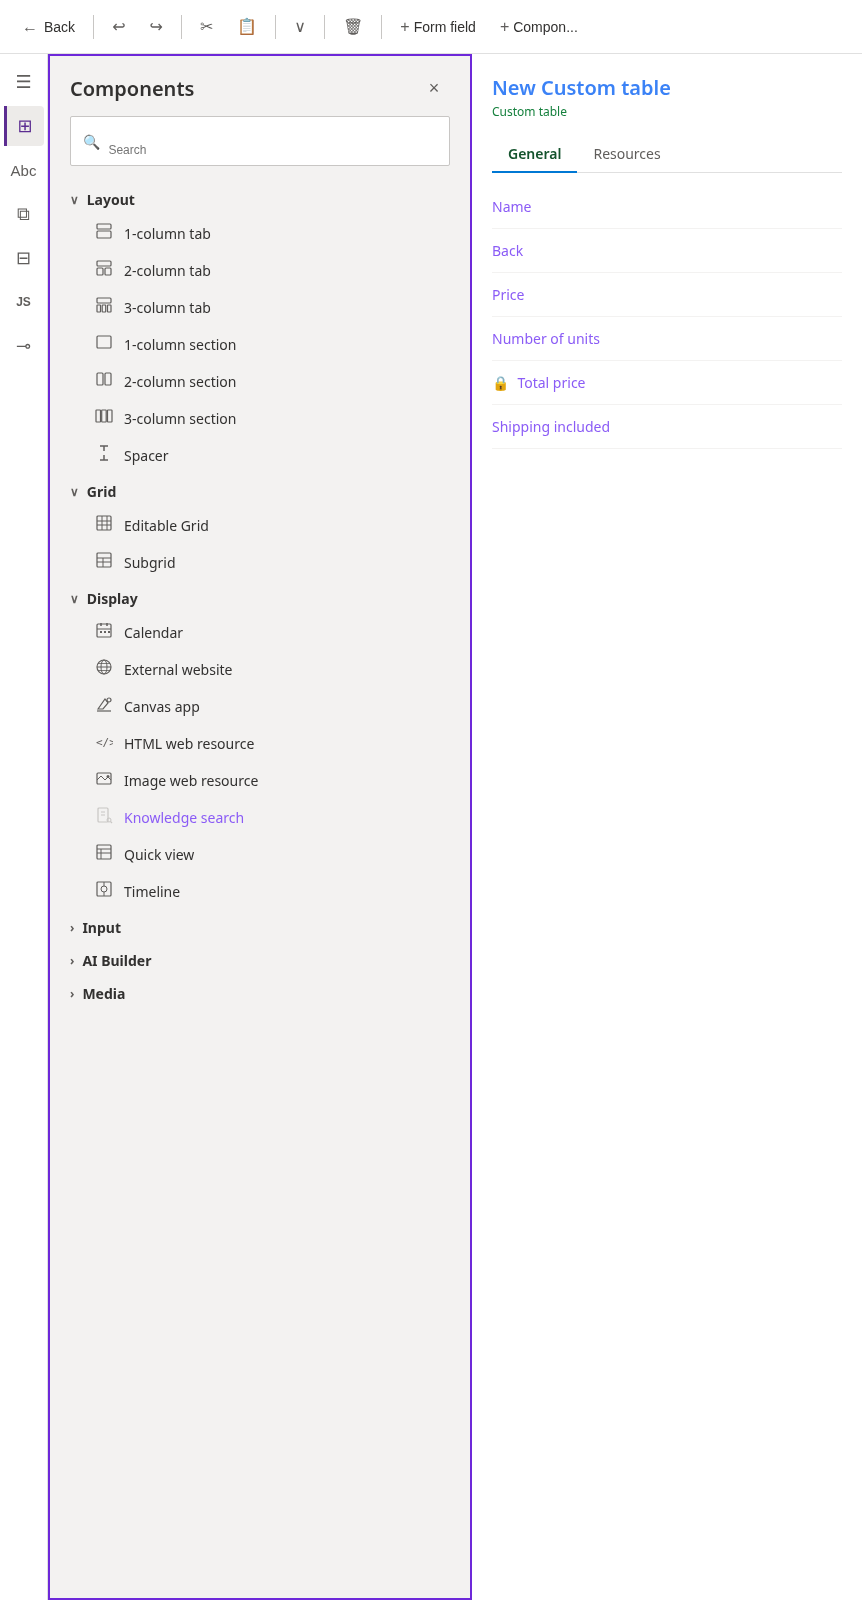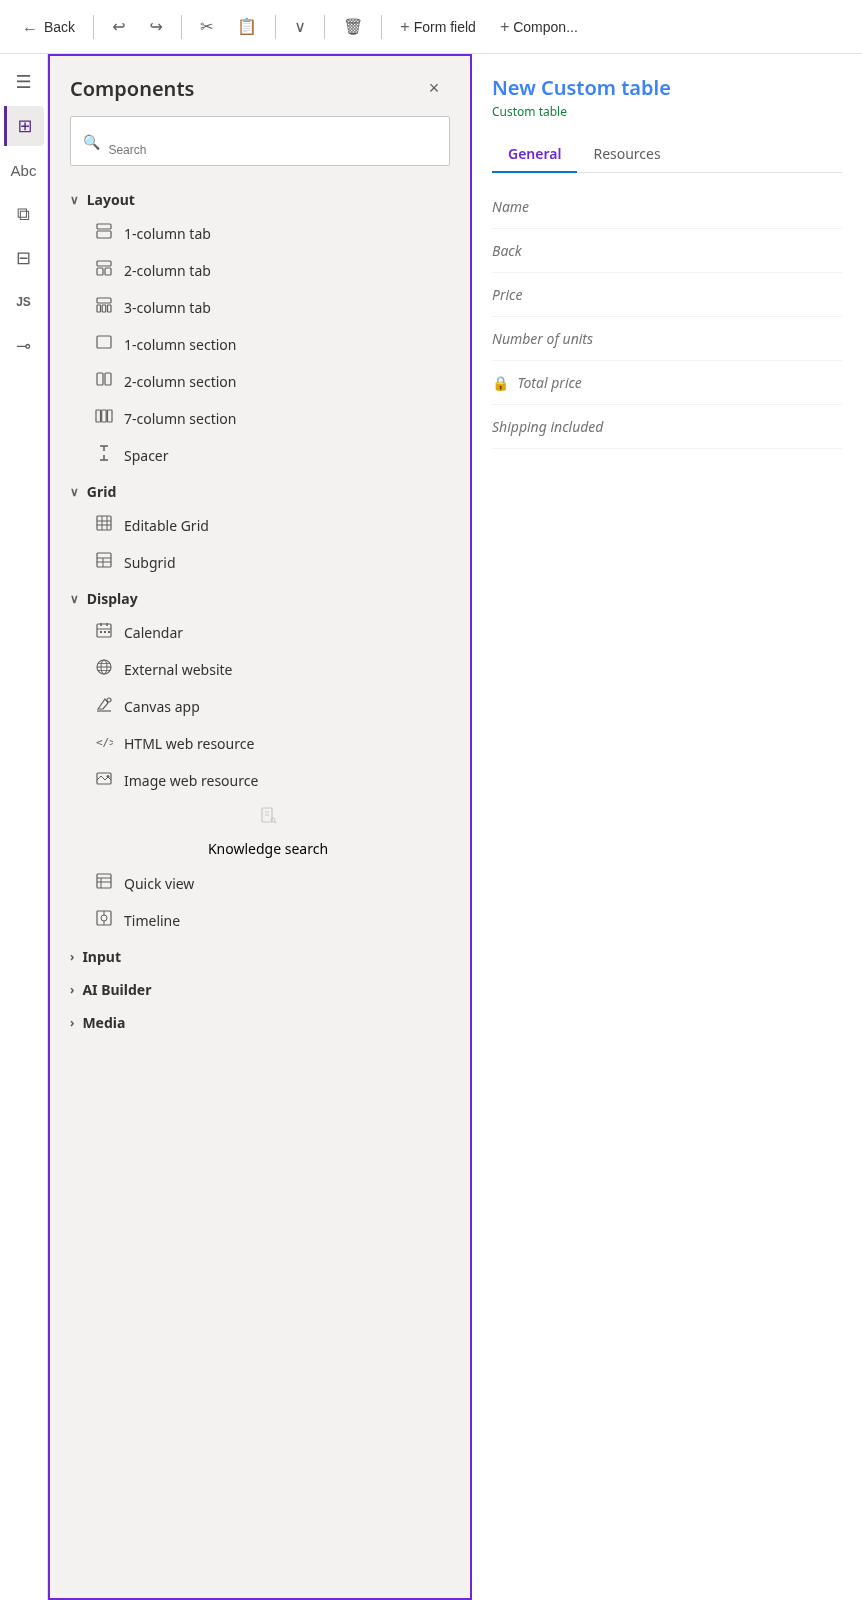--- a/index.html
+++ b/index.html
@@ -174,21 +174,21 @@
     .component-item {
       display: flex;
       align-items: center;
       gap: 10px;
       padding: 7px 8px 7px 20px;
       cursor: pointer;
       border-radius: 2px;
       font-size: 14px;
       color: #323130;
     }
-    .component-item.disabled { color: #000000; cursor: default; flex-direction: column; }
+    .component-item.disabled { color: #8b5cf6; cursor: default; }
 
     .component-icon {
       font-size: 16px;
       color: #605e5c;
       min-width: 20px;
       text-align: center;
     }
     .component-item.disabled .component-icon { color: #c8c6c4; }
 
     
@@ -218,39 +218,38 @@
     }
     .tab {
       padding: 8px 16px;
       font-size: 14px;
       color: #605e5c;
       cursor: pointer;
       border-bottom: 2px solid transparent;
       margin-bottom: -1px;
     }
     .tab.active {
-      color: #6d28d9;
+      color: #14532d;
       font-weight: 600;
       border-bottom: 2px solid #0078d4;
     }
 
     .field-list {
       margin-top: 12px;
     }
     .field-row {
       display: flex;
       align-items: center;
       padding: 12px 0;
       border-bottom: 1px solid #f3f2f1;
       gap: 8px;
     }
     .field-name {
       font-size: 14px;
-      color: #737373;
-      font-style: italic;
+      color: #8b5cf6;
     }
     .field-icon {
       font-size: 14px;
       color: #605e5c;
     }
   </style>
 </head>
 <body>
 
 <div class="toolbar">
@@ -385,21 +384,21 @@
           <span>2-column section</span>
         </div>
         <div class="component-item">
           <span class="component-icon">
             <svg width="18" height="18" viewBox="0 0 18 18" fill="none" xmlns="http://www.w3.org/2000/svg">
               <rect x="1" y="3" width="4.5" height="12" rx="0.5" stroke="#605e5c" stroke-width="1.2"></rect>
               <rect x="6.7" y="3" width="4.5" height="12" rx="0.5" stroke="#605e5c" stroke-width="1.2"></rect>
               <rect x="12.5" y="3" width="4.5" height="12" rx="0.5" stroke="#605e5c" stroke-width="1.2"></rect>
             </svg>
           </span>
-          <span>7-column section</span>
+          <span>3-column section</span>
         </div>
         <div class="component-item">
           <span class="component-icon">
             <svg width="18" height="18" viewBox="0 0 18 18" fill="none" xmlns="http://www.w3.org/2000/svg">
               <line x1="9" y1="2" x2="9" y2="7" stroke="#605e5c" stroke-width="1.5"></line>
               <line x1="9" y1="11" x2="9" y2="16" stroke="#605e5c" stroke-width="1.5"></line>
               <line x1="5" y1="2" x2="13" y2="2" stroke="#605e5c" stroke-width="1.5"></line>
               <line x1="5" y1="16" x2="13" y2="16" stroke="#605e5c" stroke-width="1.5"></line>
             </svg>
           </span>

